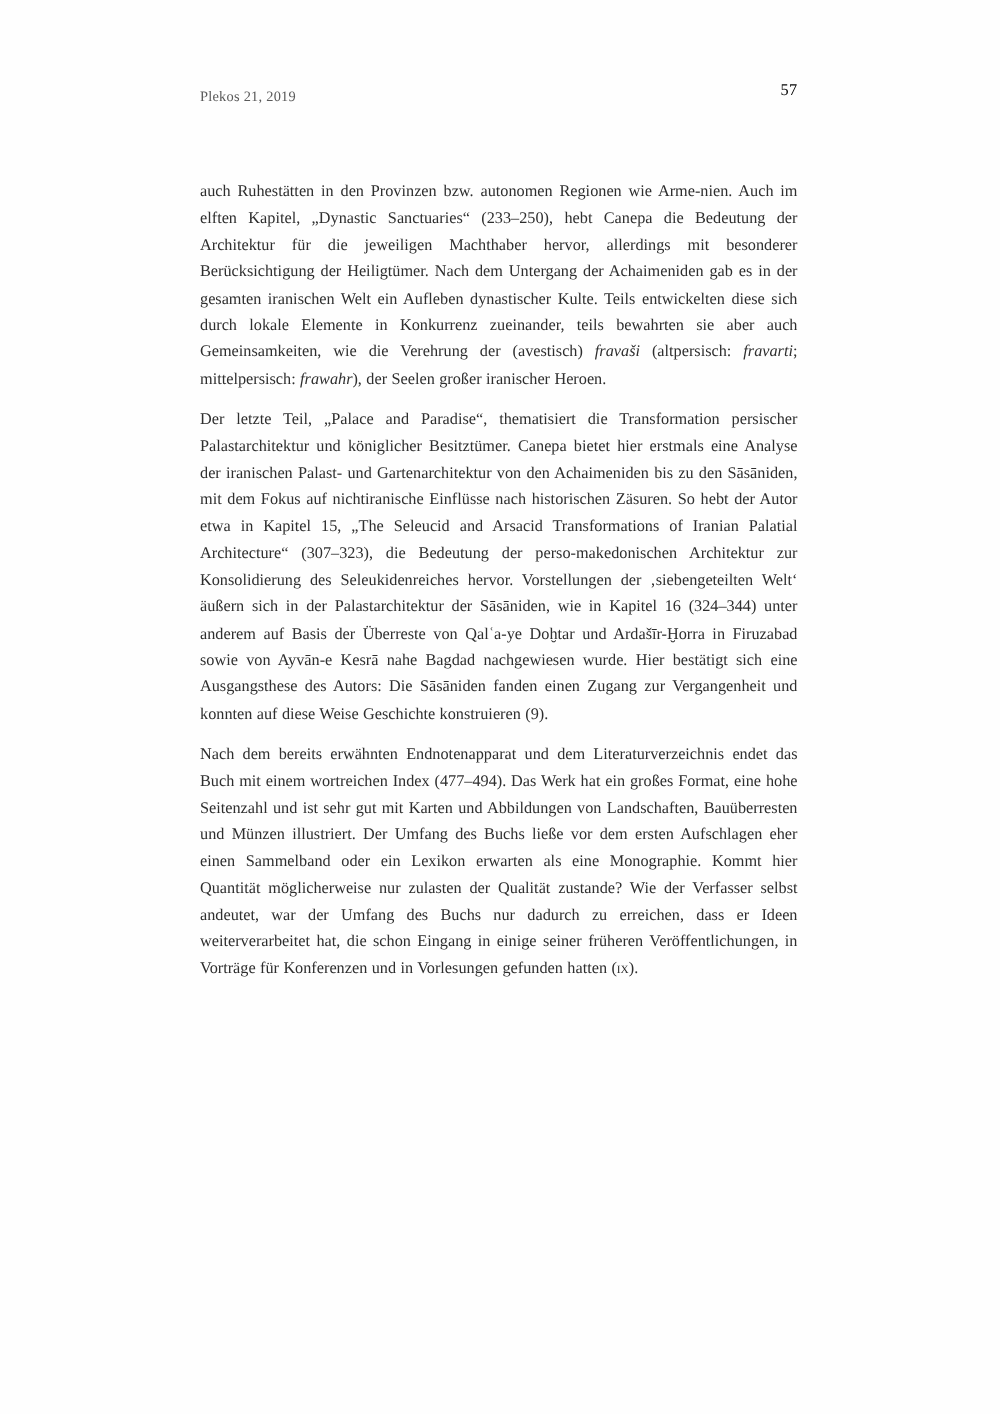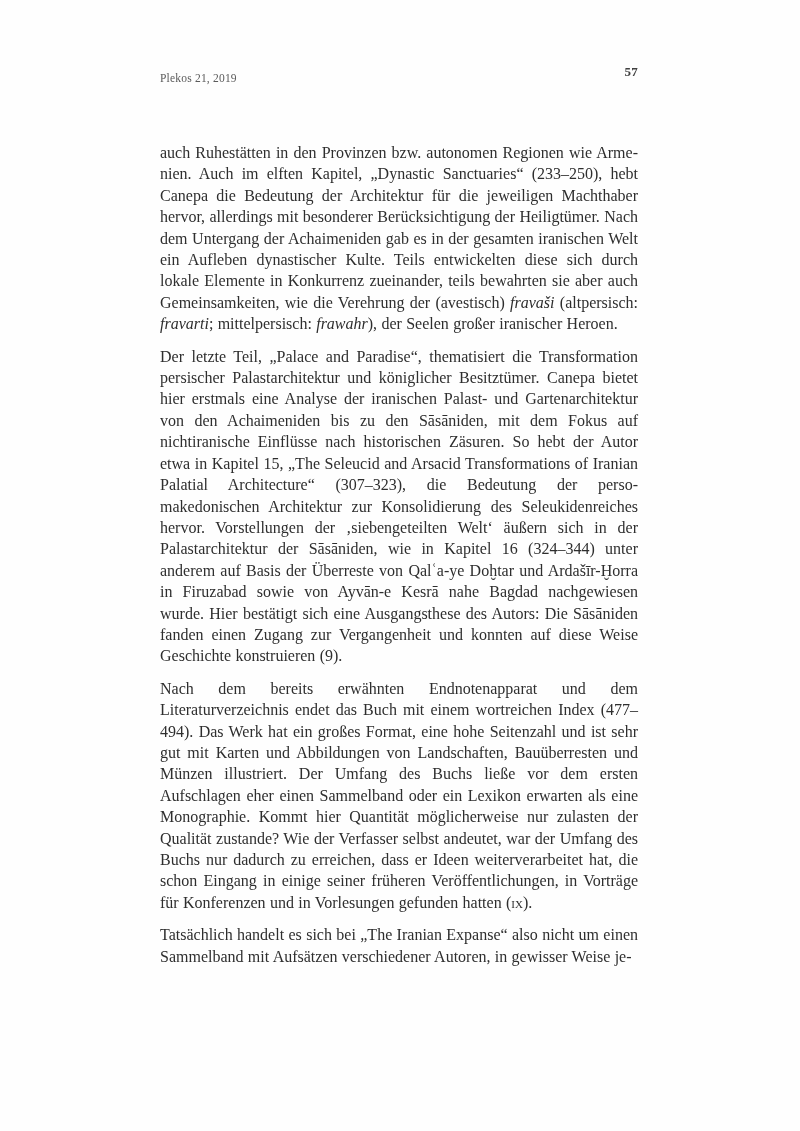--- a/index.html
+++ b/index.html
@@ -37,36 +37,35 @@
     text-align: left;
     font-size: 11.5px;
     letter-spacing: 0.2px;
     color: #5a5a5a;
   }
   .rh-folio {
     position: absolute;
     right: 0;
     top: -8px;
     font-size: 13px;
-    color: #404040;
+    color: #000000;
     letter-spacing: 0.3px;
-    font-weight: bold;
   }
 
   
   .textblock {
     position: absolute;
     top: 142px;
     left: 160px;
     width: 478px;
   }
 
   p.para {
     margin: 0 0 11px 0;
-    font-size: 16px;
+    font-size: 13px;
     line-height: 21.4px;
     text-align: justify;
     text-justify: inter-word;
     color: #2e2e2e;
     hyphens: manual;
     word-spacing: 0.02em;
   }
   p.para:last-child {
     margin-bottom: 0;
   }
@@ -84,16 +83,15 @@
 
   <div class="running-head">
     <div class="rh-center">Plekos 21, 2019</div>
     <div class="rh-folio">57</div>
   </div>
 
   <div class="textblock">
     <p class="para">auch Ruhestätten in den Provinzen bzw. autonomen Regionen wie Arme-nien. Auch im elften Kapitel, „Dynastic Sanctuaries“ (233–250), hebt Canepa die Bedeutung der Architektur für die jeweiligen Machthaber hervor, allerdings mit besonderer Berücksichtigung der Heiligtümer. Nach dem Untergang der Achaimeniden gab es in der gesamten iranischen Welt ein Aufleben dynastischer Kulte. Teils entwickelten diese sich durch lokale Elemente in Konkurrenz zueinander, teils bewahrten sie aber auch Gemeinsamkeiten, wie die Verehrung der (avestisch) <i>fravaši</i> (altpersisch: <i>fravarti</i>; mittelpersisch: <i>frawahr</i>), der Seelen großer iranischer Heroen.</p>
     <p class="para">Der letzte Teil, „Palace and Paradise“, thematisiert die Transformation persischer Palastarchitektur und königlicher Besitztümer. Canepa bietet hier erstmals eine Analyse der iranischen Palast- und Gartenarchitektur von den Achaimeniden bis zu den Sāsāniden, mit dem Fokus auf nichtiranische Einflüsse nach historischen Zäsuren. So hebt der Autor etwa in Kapitel 15, „The Seleucid and Arsacid Transformations of Iranian Palatial Architecture“ (307–323), die Bedeutung der perso-makedonischen Architektur zur Konsolidierung des Seleukidenreiches hervor. Vorstellungen der ‚siebengeteilten Welt‘ äußern sich in der Palastarchitektur der Sāsāniden, wie in Kapitel 16 (324–344) unter anderem auf Basis der Überreste von Qalʿa-ye Doḫtar und Ardašīr-Ḫorra in Firuzabad sowie von Ayvān-e Kesrā nahe Bagdad nachgewiesen wurde. Hier bestätigt sich eine Ausgangsthese des Autors: Die Sāsāniden fanden einen Zugang zur Vergangenheit und konnten auf diese Weise Geschichte konstruieren (9).</p>
     <p class="para">Nach dem bereits erwähnten Endnotenapparat und dem Literaturverzeichnis endet das Buch mit einem wortreichen Index (477–494). Das Werk hat ein großes Format, eine hohe Seitenzahl und ist sehr gut mit Karten und Abbildungen von Landschaften, Bauüberresten und Münzen illustriert. Der Umfang des Buchs ließe vor dem ersten Aufschlagen eher einen Sammelband oder ein Lexikon erwarten als eine Monographie. Kommt hier Quantität möglicherweise nur zulasten der Qualität zustande? Wie der Verfasser selbst andeutet, war der Umfang des Buchs nur dadurch zu erreichen, dass er Ideen weiterverarbeitet hat, die schon Eingang in einige seiner früheren Veröffentlichungen, in Vorträge für Konferenzen und in Vorlesungen gefunden hatten (<span class="sc">ix</span>).</p>
-    <p class="para">Tatsächlich handelt es sich bei „The Iranian Expanse“ also nicht um einen Sammelband mit Aufsätzen verschiedener Autoren, in gewisser Weise je-</p>
   </div>
 
 </div>
 
 </body></html>

